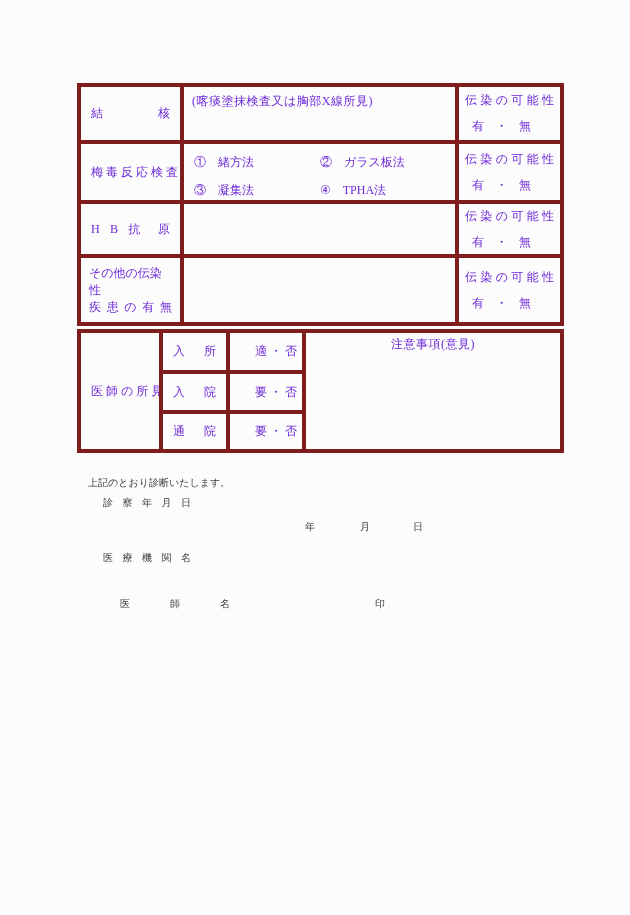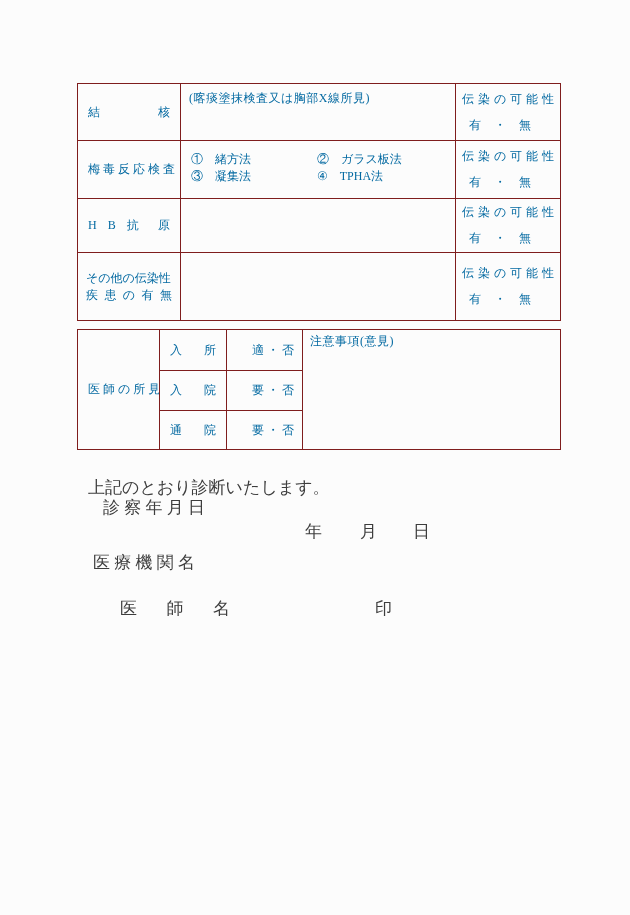--- a/index.html
+++ b/index.html
@@ -15,23 +15,23 @@
     font-family: "Liberation Serif", "DejaVu Serif", serif;
     color: #3d3d3d;
     overflow: hidden;
   }
   table {
     position: absolute;
     border-collapse: collapse;
     table-layout: fixed;
   }
   td {
-    border: 1px solid #7f1d1d;
-    font-size: 12px;
-    color: #0369a1;
+    border: 4px solid #7f1d1d;
+    font-size: 12px;
+    color: #6d28d9;
     vertical-align: middle;
     overflow: hidden;
   }
   
   .jt {
     text-align: justify;
     text-align-last: justify;
     white-space: nowrap;
   }
 
@@ -42,41 +42,43 @@
   #infection-table td.c-label .lbl2 { margin: 0 8px; line-height: 17px; }
   #infection-table td.c-detail { vertical-align: top; }
   .note-text {
     padding: 5px 7px 0 7px;
     font-size: 12px;
     letter-spacing: 0.5px;
   }
   .methods-grid {
     display: grid;
     grid-template-columns: 126px auto;
+    row-gap: 11px;
     padding: 9px 0 0 9px;
     font-size: 12px;
   }
   td.c-poss { padding: 0; }
   .poss-l1 { margin: 0 6px; }
   .poss-l2 { margin: 9px 29px 0 13px; }
 
   
   #opinion-table { left: 77px; top: 329px; width: 483px; }
   #opinion-table .hdr-lbl { margin: 5px 9px; }
   #opinion-table .item-lbl { margin: 0 9px; }
   #opinion-table .choice-lbl { margin: 0 24px; }
   #opinion-table td.c-note {
     vertical-align: top;
     padding: 3px 7px;
     font-size: 12px;
     letter-spacing: 0.5px;
-  }
-
-  
-  .abs { position: absolute; font-size: 17px; white-space: nowrap; }
+    text-align: center;
+  }
+
+  
+  .abs { position: absolute; font-size: 10px; white-space: nowrap; }
   .w88  { display: inline-block; width: 88px; }
   .w110 { display: inline-block; width: 110px; }
 </style>
 </head>
 <body>
 
 <div class="page">
 
   <table id="infection-table">
     <colgroup>
@@ -181,20 +183,20 @@
 
   <div class="abs" style="left:88px; top:476px;">上記のとおり診断いたします。</div>
 
   <div>
     <span class="abs jt w88" style="left:103px; top:496px;">診 察 年 月 日</span>
     <span class="abs" style="left:305px; top:520px;">年</span>
     <span class="abs" style="left:360px; top:520px;">月</span>
     <span class="abs" style="left:413px; top:520px;">日</span>
   </div>
 
-  <div class="abs jt w88" style="left:93px; top:551px;">医 療 機 関 名</div>
+  <div class="abs jt w88" style="left:103px; top:551px;">医 療 機 関 名</div>
 
   <div>
     <span class="abs jt w110" style="left:120px; top:597px;">医 師 名</span>
     <span class="abs" style="left:375px; top:597px;">印</span>
   </div>
 
 </div>
 
 </body></html>

